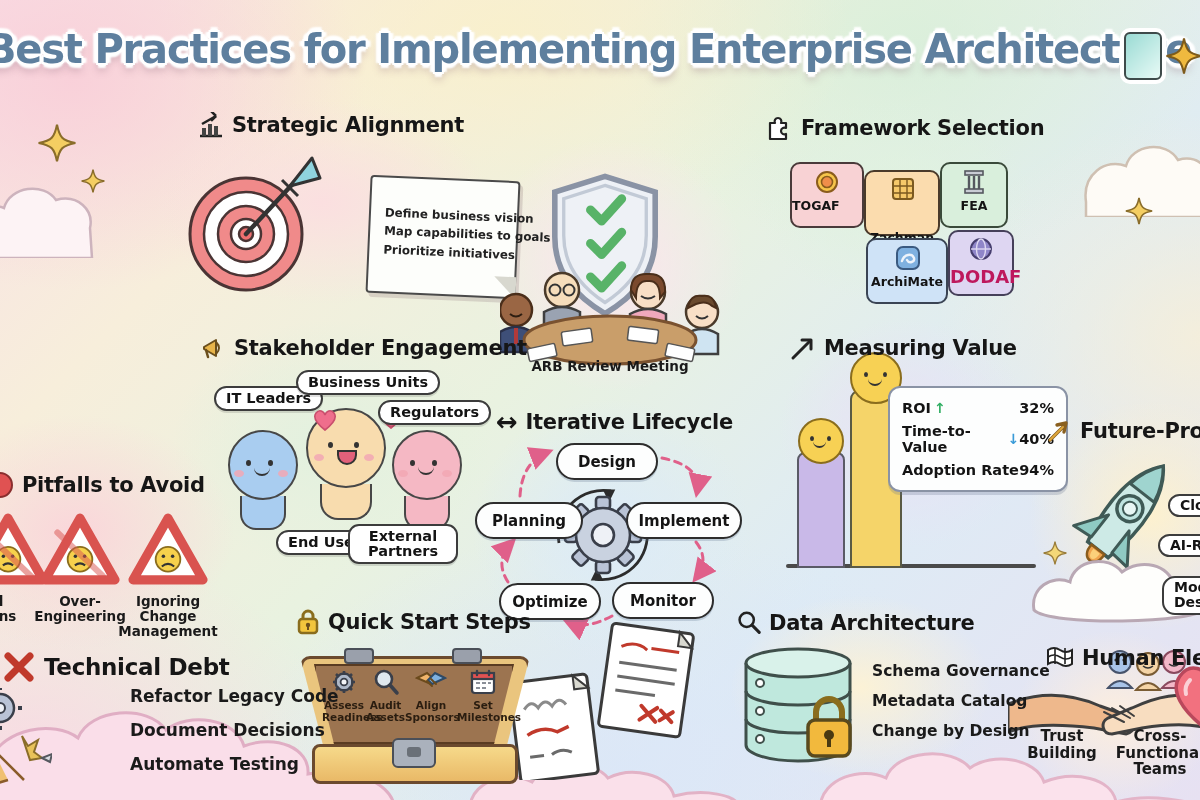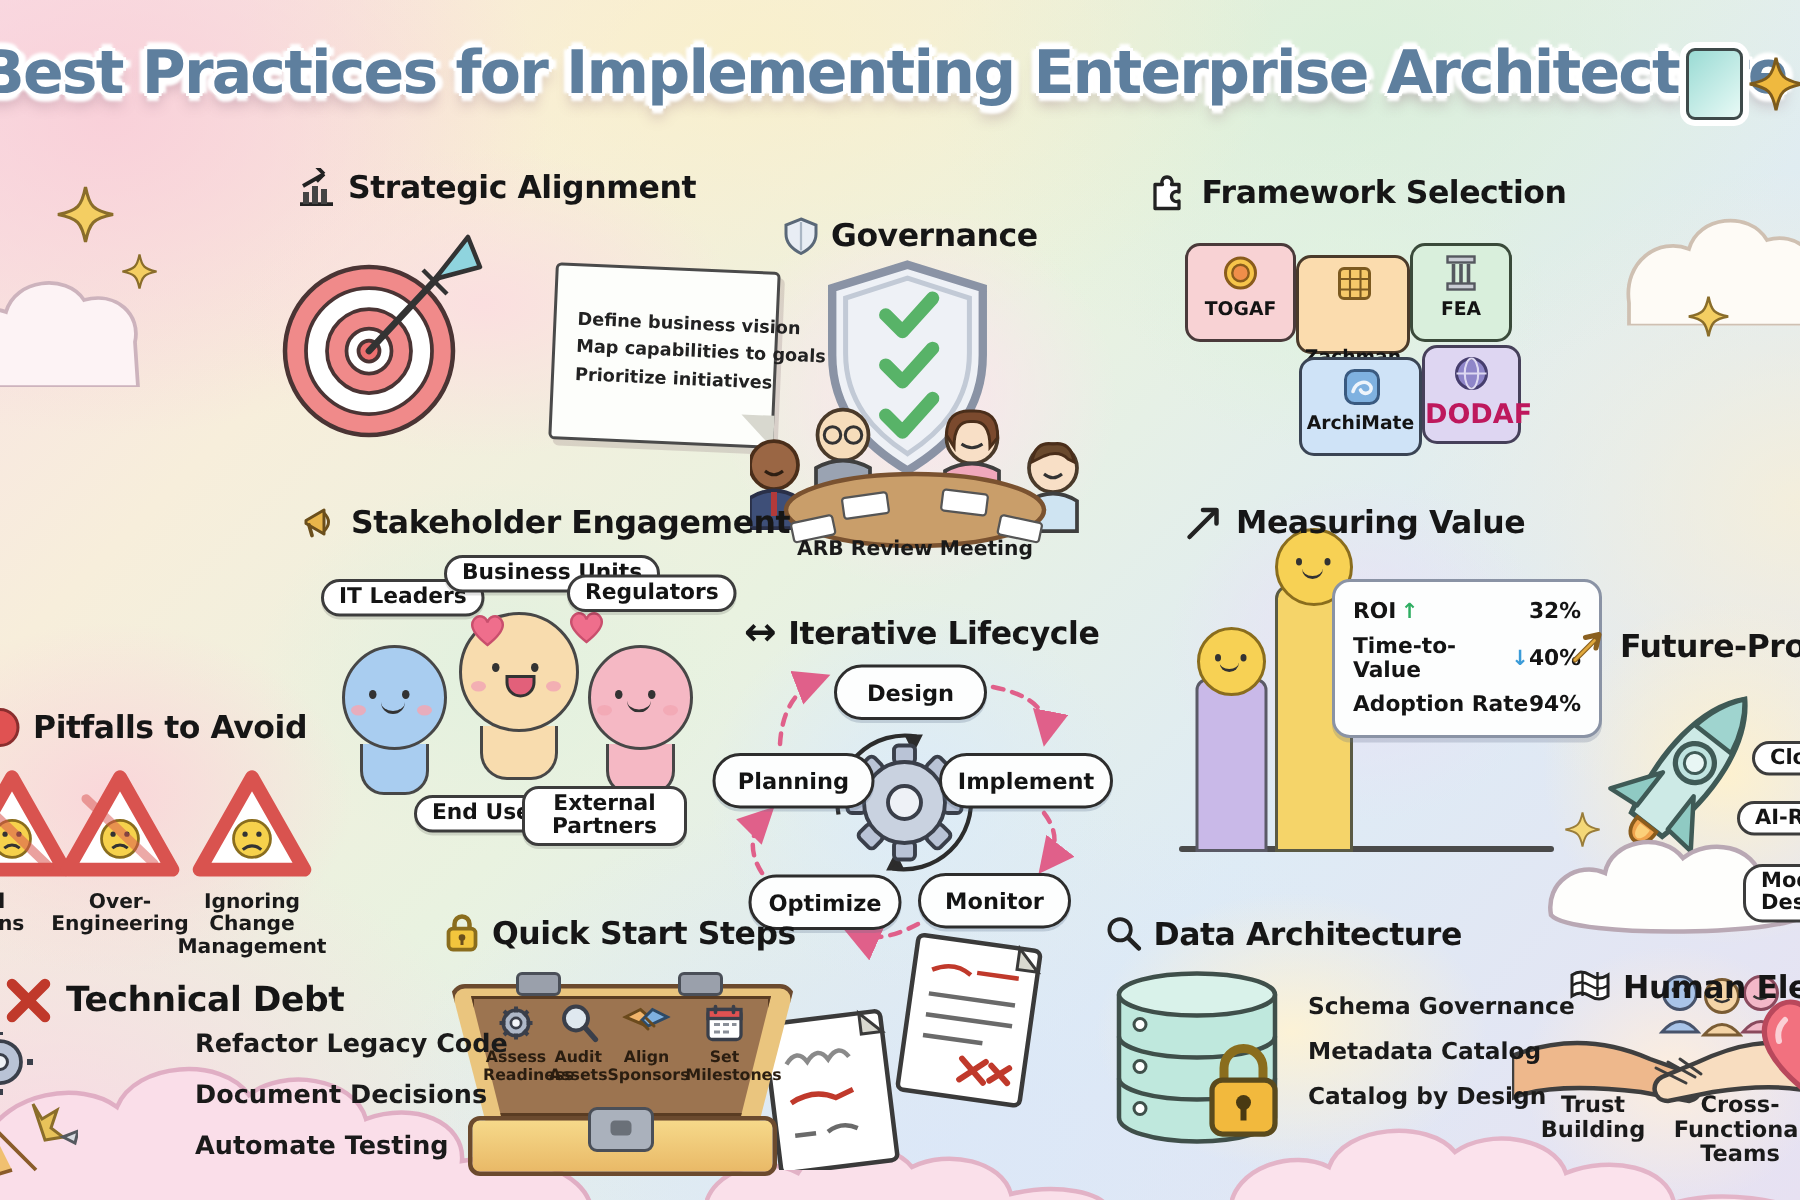--- a/index.html
+++ b/index.html
@@ -121,27 +121,20 @@
     <path d="M104,28 L120,44" stroke="#333" stroke-width="3"></path>
   </svg>
   <div class="abs z2" style="left:368px;top:178px;width:150px;height:118px;background:#fdfefb;border:2.5px solid #4a4a4a;border-radius:4px;transform:rotate(2.5deg);box-shadow:3px 4px 0 rgba(120,90,100,.2);padding:26px 10px 8px 14px;box-sizing:border-box;">
     <div class="note-line">Define business vision</div>
     <div class="note-line">Map capabilities to goals</div>
     <div class="note-line">Prioritize initiatives</div>
     <div class="abs" style="right:-2px;bottom:-2px;width:0;height:0;border-left:22px solid #d8d8cf;border-bottom:22px solid transparent;transform:rotate(90deg);"></div>
 
   </div>
 
-  <div class="hdr" style="left:522px;top:144px;">
-    <svg width="24" height="26" viewBox="0 0 24 26">
-      <path d="M12,2 L22,6 V12 C22,19 17,22.5 12,25 C7,22.5 2,19 2,12 V6 Z" fill="#e8edf4" stroke="#5a6878" stroke-width="2"></path>
-      <path d="M12,4 V23" stroke="#aab6c4" stroke-width="1.5"></path>
-    </svg>
-    <span>Governance</span>
-  </div>
   <svg class="abs z2" style="left:540px;top:172px;" width="130" height="145" viewBox="0 0 110 130">
     <path d="M55,4 L100,18 V58 C100,92 80,112 55,127 C30,112 10,92 10,58 V18 Z" fill="#eef1f6" stroke="#8a93a5" stroke-width="5"></path>
     <path d="M55,12 L92,24 V57 C92,86 75,104 55,117 C35,104 18,86 18,57 V24 Z" fill="none" stroke="#c2cad6" stroke-width="3"></path>
     <path d="M42,34 L52,44 L70,24" fill="none" stroke="#58B368" stroke-width="8" stroke-linecap="round" stroke-linejoin="round"></path>
     <path d="M42,64 L52,74 L70,54" fill="none" stroke="#58B368" stroke-width="8" stroke-linecap="round" stroke-linejoin="round"></path>
     <path d="M42,94 L52,104 L70,84" fill="none" stroke="#58B368" stroke-width="8" stroke-linecap="round" stroke-linejoin="round"></path>
   </svg>
   <svg class="abs z2" style="left:500px;top:268px;" width="220" height="105" viewBox="0 0 220 105">
 
     <circle cx="62" cy="22" r="17" fill="#f6ddbb" stroke="#4a3a2a" stroke-width="2.5"></circle>
@@ -175,21 +168,21 @@
     </svg>
     <span>Framework Selection</span>
   </div>
   <div class="abs z2" style="left:780px;top:148px;width:230px;height:150px;">
 
     <div class="abs" style="left:10px;top:14px;width:70px;height:62px;background:#f8d2d4;border:2.5px solid #4a3a3a;border-radius:10px;">
       <svg class="abs" style="left:22px;top:5px;" width="26" height="26" viewBox="0 0 26 26">
         <circle cx="13" cy="13" r="10" fill="#f6c54a" stroke="#8a5c1c" stroke-width="2"></circle>
         <circle cx="13" cy="13" r="5.5" fill="#ef8e4a" stroke="#8a5c1c" stroke-width="1.6"></circle>
       </svg>
-      <div class="abs" style="left:0;top:34px;width:70px;text-align:center;font-weight:bold;font-size:12.5px;color:#141414;">TOGAF</div>
+      <div class="abs" style="left:0;top:34px;width:70px;text-align:left;font-weight:bold;font-size:12.5px;color:#141414;">TOGAF</div>
     </div>
     <div class="abs" style="left:84px;top:22px;width:72px;height:62px;background:#fbdcae;border:2.5px solid #4a3a2a;border-radius:10px;">
       <svg class="abs" style="left:25px;top:5px;" width="24" height="24" viewBox="0 0 24 24">
         <rect x="2" y="2" width="20" height="20" rx="3" fill="#f6c96a" stroke="#7c5a20" stroke-width="2"></rect>
         <path d="M2,9 h20 M2,16 h20 M9,2 v20 M16,2 v20" stroke="#7c5a20" stroke-width="1.4"></path>
       </svg>
       <div class="abs" style="left:0;top:34px;width:72px;text-align:center;font-weight:bold;font-size:12.5px;color:#141414;margin-top:24px;">Zachman</div>
     </div>
     <div class="abs" style="left:160px;top:14px;width:64px;height:62px;background:#d9efdc;border:2.5px solid #3a4a3a;border-radius:10px;">
       <svg class="abs" style="left:20px;top:5px;" width="24" height="26" viewBox="0 0 24 26">
@@ -258,21 +251,21 @@
   </div>
   <svg class="abs z2" style="left:312px;top:408px;" width="26" height="24" viewBox="0 0 26 24">
     <path d="M13,22 C4,15 1,9 4,5 C7,1 12,3 13,7 C14,3 19,1 22,5 C25,9 22,15 13,22 Z" fill="#ef6e8c" stroke="#c94f6d" stroke-width="1.6"></path>
   </svg>
   <svg class="abs z2" style="left:378px;top:406px;" width="26" height="24" viewBox="0 0 26 24">
     <path d="M13,22 C4,15 1,9 4,5 C7,1 12,3 13,7 C14,3 19,1 22,5 C25,9 22,15 13,22 Z" fill="#ef6e8c" stroke="#c94f6d" stroke-width="1.6"></path>
   </svg>
 
   <div class="bubble" style="left:214px;top:386px;"><span>IT Leaders</span></div>
   <div class="bubble" style="left:296px;top:370px;"><span>Business Units</span></div>
-  <div class="bubble" style="left:378px;top:383px;"><span>Regulators</span></div>
+  <div class="bubble" style="left:378px;top:400px;"><span>Regulators</span></div>
   <div class="bubble" style="left:276px;top:530px;"><span>End Users</span></div>
   <div class="bubble" style="left:348px;top:524px;width:86px;border-radius:11px;"><span>External Partners</span></div>
 
   <div class="hdr" style="left:790px;top:335px;">
     <svg width="26" height="26" viewBox="0 0 26 26">
       <path d="M3,23 L20,6" stroke="#222" stroke-width="3" stroke-linecap="round"></path>
       <path d="M12,5 L21,5 L21,14" fill="none" stroke="#222" stroke-width="3" stroke-linecap="round" stroke-linejoin="round"></path>
     </svg>
     <span>Measuring Value</span>
   </div>
@@ -524,21 +517,21 @@
     <circle cx="22" cy="94" r="4" fill="#fff" stroke="#3f4f4a" stroke-width="2"></circle>
   </svg>
   <svg class="abs z3" style="left:800px;top:692px;" width="58" height="72" viewBox="0 0 58 72">
     <path d="M16,30 V20 a13,13 0 0 1 26,0 v10" fill="none" stroke="#8a6d1d" stroke-width="6"></path>
     <rect x="8" y="28" width="42" height="36" rx="7" fill="#f2b93d" stroke="#5a4a1d" stroke-width="3.5"></rect>
     <circle cx="29" cy="43" r="5" fill="#4a3a12"></circle>
       <path d="M29,46 v9" stroke="#4a3a12" stroke-width="4"></path>
   </svg>
   <div class="listline" style="left:872px;top:662px;font-size:15.5px;">Schema Governance</div>
   <div class="listline" style="left:872px;top:692px;font-size:15.5px;">Metadata Catalog</div>
-  <div class="listline" style="left:872px;top:722px;font-size:15.5px;">Catalog by Design</div>
+  <div class="listline" style="left:872px;top:722px;font-size:15.5px;">Change by Design</div>
 
   <div class="hdr" style="left:1046px;top:646px;">
     <svg width="28" height="24" viewBox="0 0 28 24">
       <path d="M2,4 q6,-4 12,0 q6,4 12,0 v14 q-6,4 -12,0 q-6,-4 -12,0 Z" fill="#fff" stroke="#222" stroke-width="2"></path>
       <path d="M2,11 q6,-4 12,0 q6,4 12,0 M9,2 v16 M19,2 v16" stroke="#222" stroke-width="1.6" fill="none"></path>
     </svg>
     <span>Human Element</span>
   </div>
   <svg class="abs z2" style="left:1008px;top:640px;" width="200" height="110" viewBox="0 0 200 110">
 

